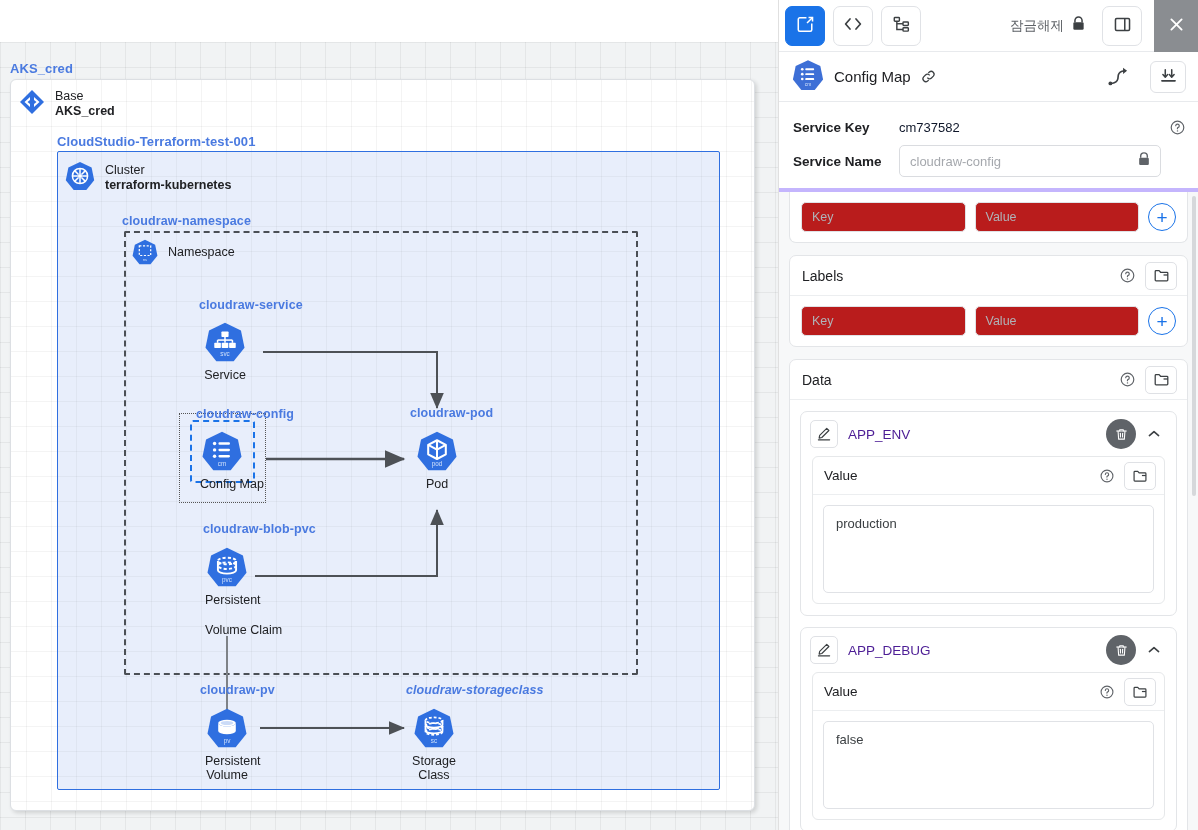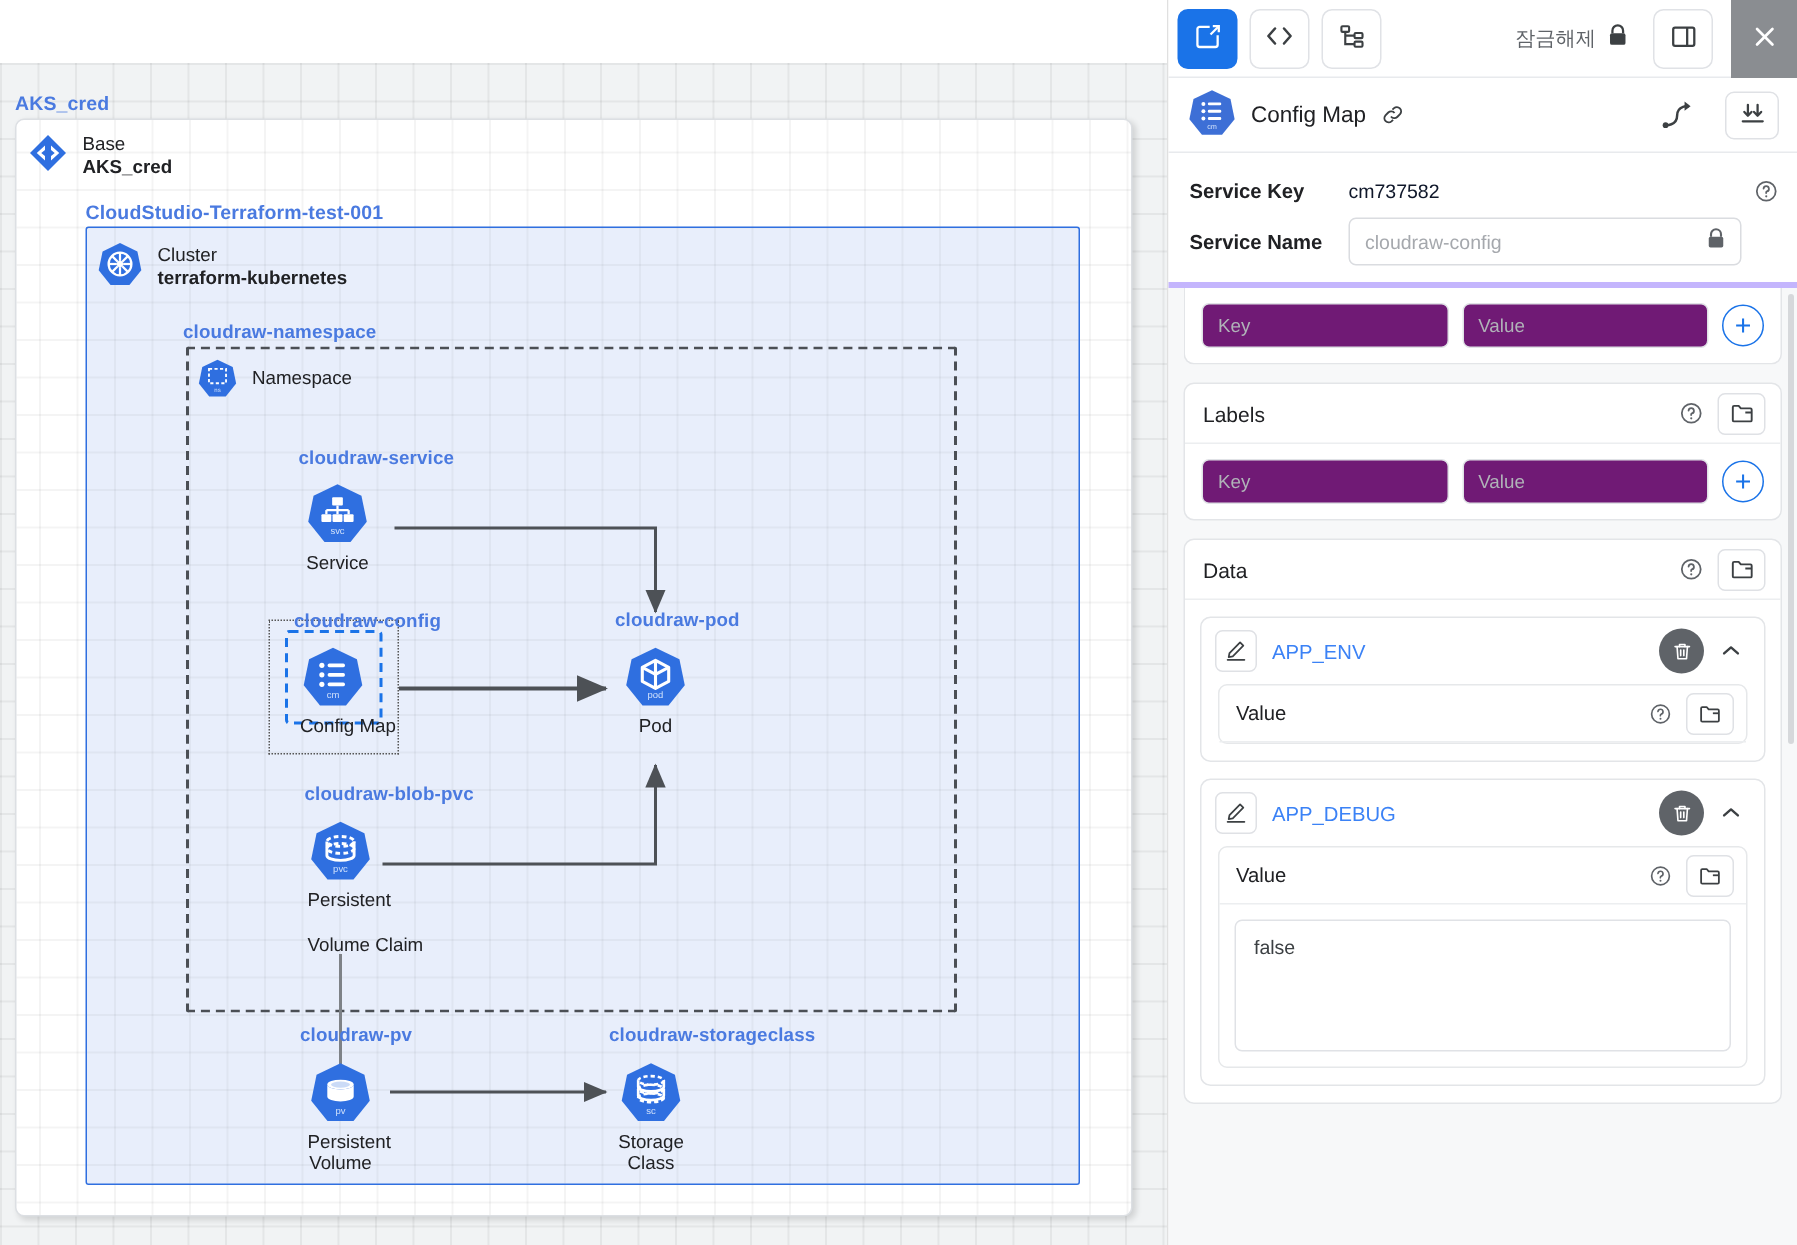--- a/index.html
+++ b/index.html
@@ -136,32 +136,32 @@
     height: 40px; display: flex; align-items: center; padding: 0 10px 0 12px;
     border-bottom: 1px solid #eceef0;
   }
   .card-head .ch-title { font-size: 14px; color: #202124; }
   .ch-spacer { flex: 1; }
   .ch-help { color: #5f6368; display: flex; margin-right: 9px; cursor: pointer;}
   .folder-btn { width: 32px; height: 28px; border: 1px solid #dfe1e5; border-radius: 5px;
                 display: flex; align-items: center; justify-content: center; cursor: pointer; color: #3c4043;}
   .kv-row { display: flex; align-items: center; gap: 9px; padding: 10px 11px; }
   .kv-input { flex: 1; height: 30px; border: 1px solid #e0e2e6; border-radius: 5px;
-              display: flex; align-items: center; padding: 0 10px; background: #701a75;}
+              display: flex; align-items: center; padding: 0 10px; background: #b91c1c;}
   .kv-input span { font-size: 12.5px; color: #b0b3b8; }
   .plus-btn { width: 28px; height: 28px; min-width:28px; border-radius: 50%; border: 1.5px solid #1a73e8;
               color: #1a73e8; display: flex; align-items: center; justify-content: center;
               font-size: 19px; line-height: 1; cursor: pointer; background: #fff; }
 
   
   .data-item { background: #fff; border: 1px solid #e3e5e8; border-radius: 7px; margin: 11px 10px 0 10px; }
   .di-head { height: 44px; display: flex; align-items: center; padding: 0 10px 0 9px; }
   .pencil-btn { width: 28px; height: 28px; border: 1px solid #dfe1e5; border-radius: 5px;
                 display: flex; align-items: center; justify-content: center; cursor: pointer; color:#3c4043;}
-  .di-key { font-size: 13.5px; color: #3b82f6; margin-left: 10px; }
+  .di-key { font-size: 13.5px; color: #4c1d95; margin-left: 10px; }
   .di-spacer { flex: 1; }
   .trash-btn { width: 30px; height: 30px; border-radius: 50%; background: #5f6368; color: #fff;
                display: flex; align-items: center; justify-content: center; cursor: pointer; }
   .caret-btn { width: 24px; height: 24px; display: flex; align-items: center; justify-content: center;
                margin-left: 6px; cursor: pointer; color: #3c4043; }
   .value-card { margin: 0 11px 11px 11px; border: 1px solid #e6e8ea; border-radius: 6px; background: #fff; }
   .vc-head { height: 38px; display: flex; align-items: center; padding: 0 8px 0 11px; border-bottom: 1px solid #eceef0;}
   .vc-head .vc-title { font-size: 13.5px; color: #202124; }
   .vc-body { padding: 10px; }
   .vc-textarea { border: 1px solid #e0e2e6; border-radius: 5px; min-height: 88px; padding: 10px 12px;
@@ -347,21 +347,21 @@
             <path d="M9.6 12.4 L9.6 18.2 A6.4 2.4 0 0 0 22.4 18.2 L22.4 12.4 A6.4 2.4 0 0 1 9.6 12.4 Z"></path>
           </g>
           <ellipse cx="16" cy="12.4" rx="4.6" ry="1.5" fill="#2f6fe0" opacity="0.25"></ellipse>
           <text x="16" y="26.6" fill="#cfe0fb" font-size="4.6" text-anchor="middle" font-family="Liberation Sans, sans-serif">pv</text>
         </svg>
       </div>
       <div class="cap">Persistent</div>
       <div class="cap" style="margin-top:0;">Volume</div>
     </div>
 
-    <div class="grp-label md" style="left:406px; top:683px;">cloudraw-storageclass</div>
+    <div class="grp-label md" style="left:406px; top:683px;font-style:italic;">cloudraw-storageclass</div>
     <div class="node" style="left:412px; top:706px; width:44px;">
       <div class="hex">
         <svg class="k8shex" viewBox="0 0 32 32">
           <path d="M16 2 L27.6 7.6 L30.2 20.2 L22.3 30 L9.7 30 L1.8 20.2 L4.4 7.6 Z" fill="#2f6fe0"></path>
           <g fill="none" stroke="#fff" stroke-width="1.3">
             <ellipse cx="16" cy="10.4" rx="6.2" ry="2.1" stroke-dasharray="2 1.4"></ellipse>
             <path d="M9.8 10.4 L9.8 13.6 A6.2 2.1 0 0 0 22.2 13.6 L22.2 10.4"></path>
             <ellipse cx="16" cy="14.6" rx="6.2" ry="2.1" stroke-dasharray="2 1.4"></ellipse>
             <path d="M9.8 14.6 L9.8 17.8 A6.2 2.1 0 0 0 22.2 17.8 L22.2 14.6"></path>
             <ellipse cx="16" cy="18.8" rx="6.2" ry="2.1" stroke-dasharray="2 1.4"></ellipse>
@@ -603,20 +603,23 @@
                   <path d="M7.9 7.9a2.1 2.1 0 1 1 2.6 2.25c-.55.2-.6.75-.6 1.25" stroke-linecap="round"></path>
                   <circle cx="10" cy="14" r="0.85" fill="#5f6368" stroke="none"></circle>
                 </svg>
               </span>
               <span class="folder-btn">
                 <svg width="16" height="16" viewBox="0 0 20 20" fill="none" stroke="#3c4043" stroke-width="1.5" stroke-linejoin="round">
                   <path d="M2.6 15.4V5.2a1 1 0 0 1 1-1h3.6l1.7 2h7.5a1 1 0 0 1 1 1v8.2a1 1 0 0 1-1 1H3.6a1 1 0 0 1-1-1Z"></path>
                   <line x1="12.4" y1="9.4" x2="17.4" y2="9.4"></line>
                 </svg>
               </span>
+            </div>
+            <div class="vc-body">
+              <div class="vc-textarea">production</div>
             </div>
           </div>
         </div>
 
         <div class="data-item">
           <div class="di-head">
             <span class="pencil-btn">
               <svg width="16" height="16" viewBox="0 0 20 20" fill="none" stroke="#3c4043" stroke-width="1.45" stroke-linecap="round" stroke-linejoin="round">
                 <path d="M13.4 2.9 16.1 5.6 7.3 14.4 3.9 15.1 4.6 11.7Z"></path>
                 <line x1="3" y1="17.3" x2="17" y2="17.3"></line>

